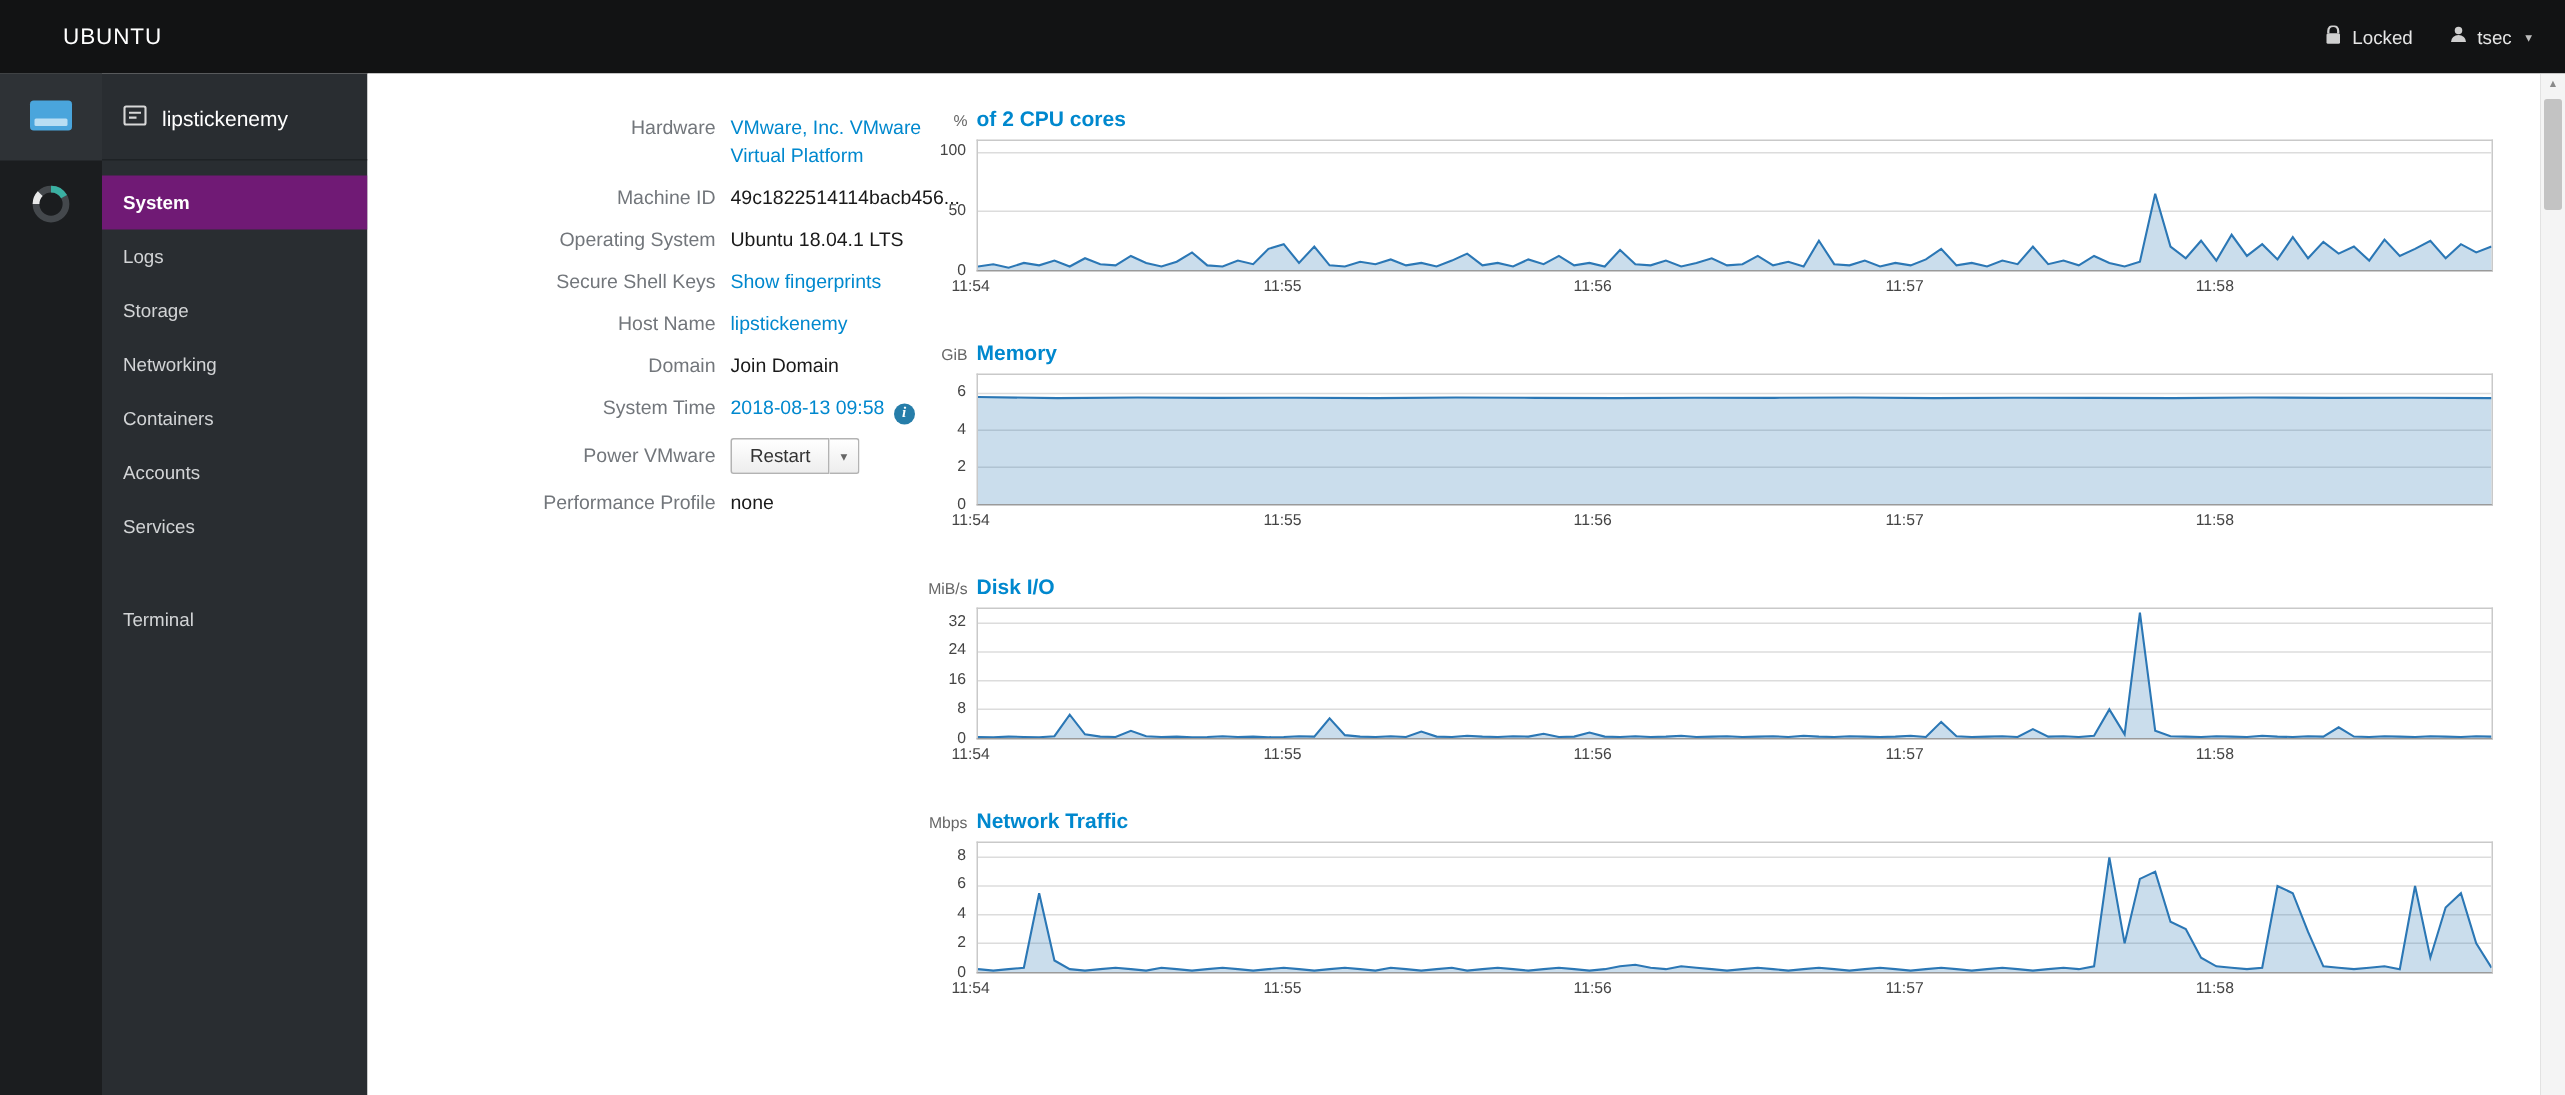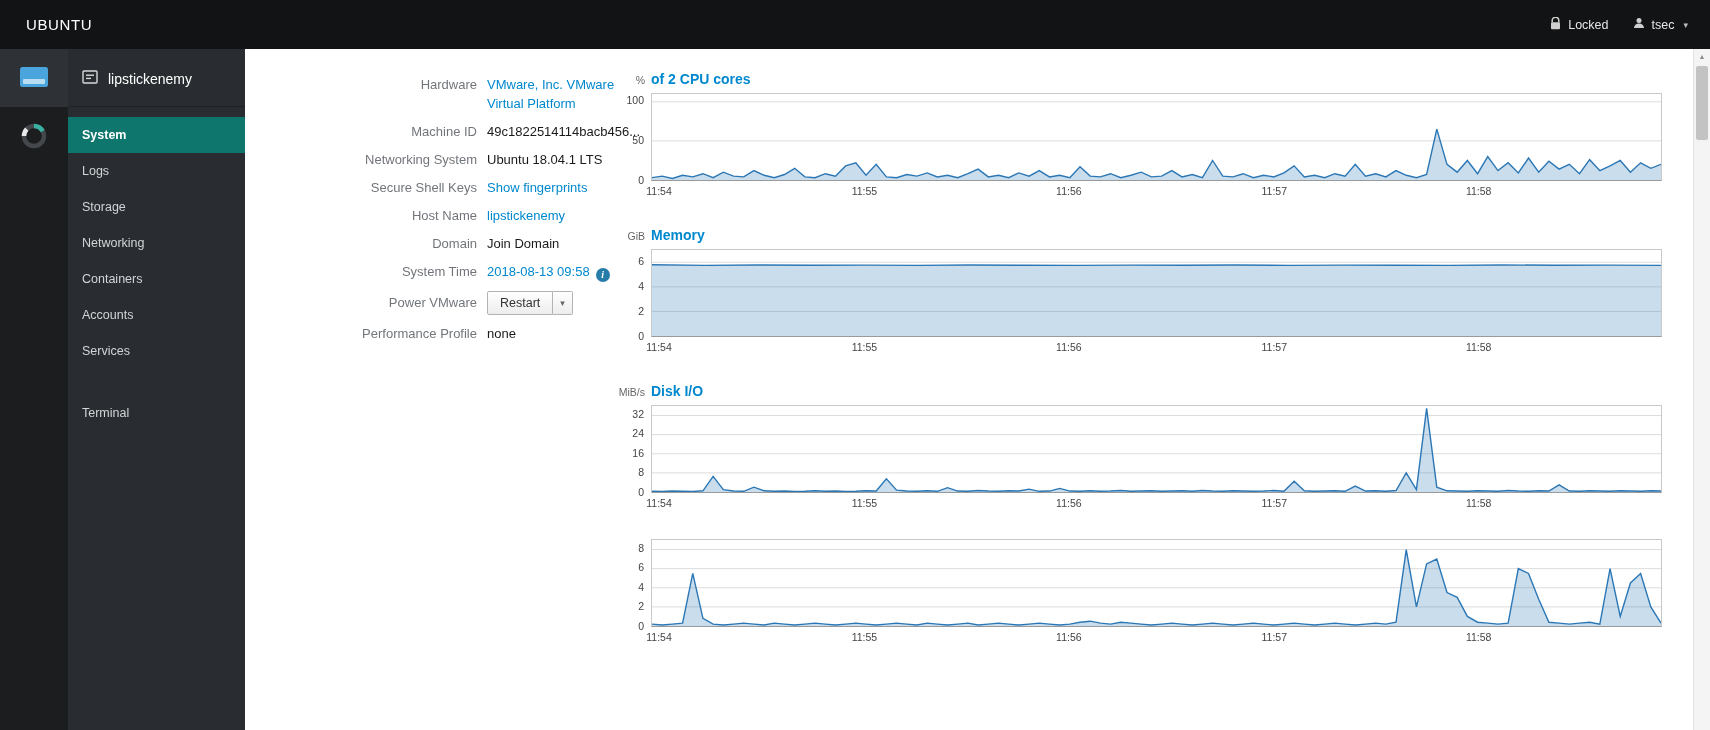--- a/index.html
+++ b/index.html
@@ -10,21 +10,21 @@
     color: #1a1a1a;
     font-size: 13px;
   }
 
   
   .topbar {
     height: 49px;
     background: #121314;
     display: flex;
     align-items: center;
-    padding: 0 22px 0 26px;
+    padding: 0 22px 0 42px;
     color: #fff;
   }
   .brand { font-size: 15px; letter-spacing: .6px; font-weight: 400; }
   .topbar-right {
     margin-left: auto;
     display: flex;
     align-items: center;
     gap: 24px;
     font-size: 12.5px;
     color: #e6e6e6;
@@ -68,21 +68,21 @@
     cursor: pointer;
   }
   .menu { padding-top: 10px; }
   .menu-item {
     padding: 11px 16px 11px 14px;
     color: #d2d4d6;
     font-size: 12.5px;
     cursor: pointer;
   }
   .menu-item.active {
-    background: #0f766e;
+    background: #701a75;
     color: #ffffff;
     font-weight: 700;
   }
   .menu-item.separated { margin-top: 26px; }
 
   
   .main {
     flex: 1;
     display: flex;
     background: #fff;
@@ -134,21 +134,21 @@
   .chart-title { font-size: 14px; font-weight: bold; }
   .chart-body { display: flex; }
   .ylabels { width: 34px; flex: none; position: relative; font-size: 10.5px; color: #444; }
   .ylabels span { position: absolute; right: 7px; line-height: 12px; }
   .plot {
     flex: 1; position: relative; height: 88px;
     border: 1px solid #c9c9c9; border-bottom-color: #9a9a9a;
     background: #fff;
   }
   .plot svg { position: absolute; left: 0; top: 0; width: 100%; height: 100%; display: block; }
-  .xlabels { margin-left: 28px; position: relative; height: 17px; font-size: 10.5px; color: #444; }
+  .xlabels { margin-left: 16px; position: relative; height: 17px; font-size: 10.5px; color: #444; }
   .xlabels span { position: absolute; top: 4px; }
 
   
   .scrollbar {
     position: fixed; right: 0; top: 49px; bottom: 0; width: 17px;
     background: #f4f4f4; border-left: 1px solid #e2e2e2;
   }
   .sb-arrow {
     height: 15px; display: flex; align-items: center; justify-content: center;
     font-size: 7px; color: #8a8a8a; cursor: pointer;
@@ -235,21 +235,21 @@
         <span class="info-label">Hardware</span>
         <a class="link wrap-link">VMware, Inc. VMware Virtual Platform</a>
       </div>
 
       <div class="info-row">
         <span class="info-label">Machine ID</span>
         <span class="info-value">49c1822514114bacb456...</span>
       </div>
 
       <div class="info-row">
-        <span class="info-label">Networking System</span>
+        <span class="info-label">Operating System</span>
         <span class="info-value">Ubuntu 18.04.1 LTS</span>
       </div>
 
       <div class="info-row">
         <span class="info-label">Secure Shell Keys</span>
         <a class="link">Show fingerprints</a>
       </div>
 
       <div class="info-row">
         <span class="info-label">Host Name</span>
@@ -372,20 +372,24 @@
         <div class="xlabels">
             <span style="left: calc(1.4% - 13px);">11:54</span>
             <span style="left: calc(21.6% - 13px);">11:55</span>
             <span style="left: calc(41.7% - 13px);">11:56</span>
             <span style="left: calc(61.9% - 13px);">11:57</span>
             <span style="left: calc(82% - 13px);">11:58</span>
           </div>
       </div>
 
       <div class="chart-block">
+        <div class="chart-head">
+          <span class="chart-unit">Mbps</span>
+          <a class="link chart-title">Network Traffic</a>
+        </div>
         <div class="chart-body">
           <div class="ylabels">
               <span style="bottom: calc(0% - 5px);">0</span>
               <span style="bottom: calc(22.2222% - 5px);">2</span>
               <span style="bottom: calc(44.4444% - 5px);">4</span>
               <span style="bottom: calc(66.6667% - 5px);">6</span>
               <span style="bottom: calc(88.8889% - 5px);">8</span>
             </div>
           <div class="plot">
               <svg viewBox="0 0 1000 100" preserveAspectRatio="none">

